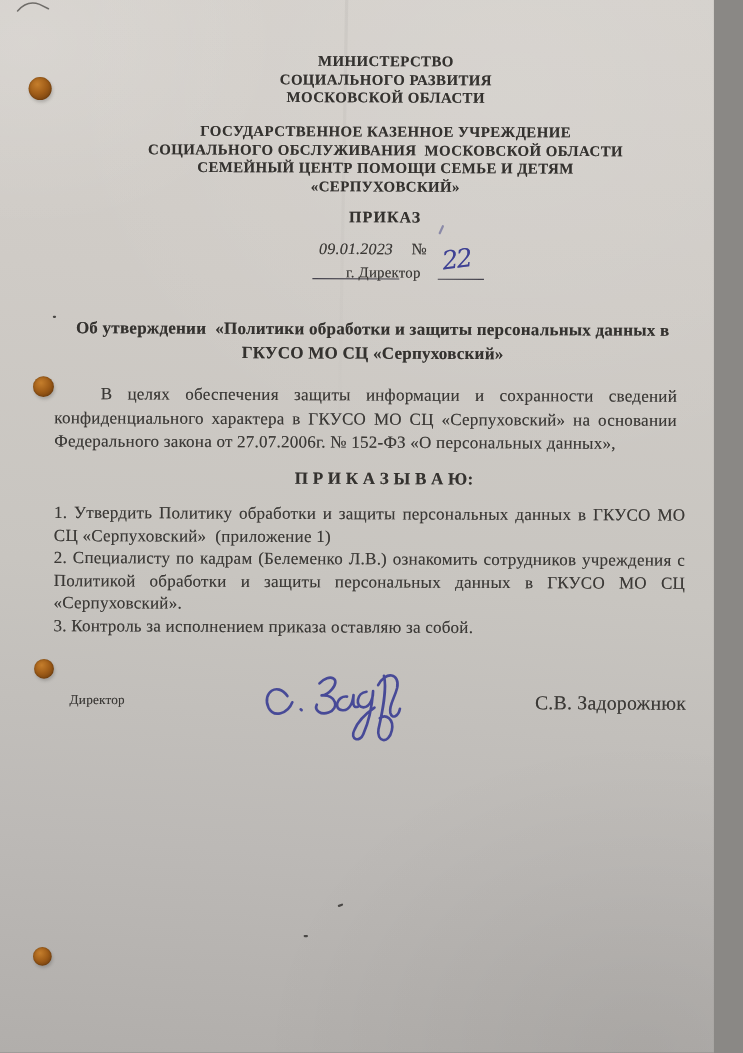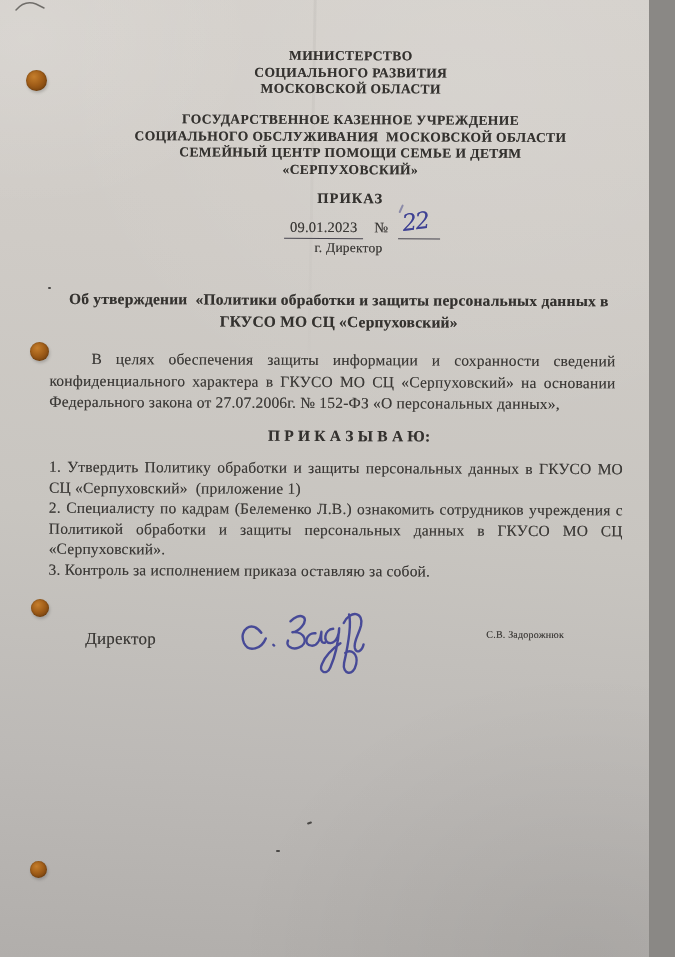--- a/index.html
+++ b/index.html
@@ -27,41 +27,41 @@
   .txt{position:absolute;letter-spacing:0.2px;text-shadow:0 0 0.5px rgba(59,57,54,0.55);}
   .center{text-align:center;}
   .bold{font-weight:bold;color:#34322f;}
   .pre{white-space:pre-wrap;}
 
   .ministry{top:48px;left:25px;width:648px;font-size:13.5px;line-height:16.5px;letter-spacing:0.4px;}
   .institution{top:112px;left:25px;width:648px;font-size:13.5px;line-height:16.5px;letter-spacing:0.4px;}
   .doc-type{top:190px;left:25px;width:648px;font-size:14.5px;letter-spacing:1px;}
 
   .date-row{top:219px;left:283px;font-size:14.5px;white-space:nowrap;}
-  .date-ul{display:inline-block;border-bottom:1.3px solid #47454f;padding:0 6px 2px 6px;}
+  .date-ul{display:inline-block;border-bottom:1.3px solid #47454f;padding:0 6px 17px 6px;font-style:italic;}
   .num-sign{display:inline-block;margin-left:7px;}
   .num-ul{display:inline-block;position:relative;border-bottom:1.3px solid #47454f;width:42px;height:17px;margin-left:6px;vertical-align:bottom;}
   .handwritten-num{
     position:absolute;left:4px;top:-13px;
     font-family:"DejaVu Serif",serif;font-style:italic;
     font-size:23px;color:#3e4194;transform:rotate(-7deg);
     letter-spacing:-1.5px;text-shadow:0 0 0.6px rgba(62,65,148,0.5);
   }
   .pen-tick{position:absolute;left:399px;top:204px;width:2px;height:9px;background:rgba(80,82,140,0.55);transform:rotate(24deg);border-radius:1px;}
   .city{top:240px;left:300px;width:95px;font-size:13.5px;}
 
   .title-block{top:289px;left:48px;width:580px;font-size:15.5px;line-height:22px;}
   .preamble{top:349px;left:49px;width:566px;font-size:15.5px;line-height:21.5px;
     text-align:justify;text-indent:42px;margin:0;}
   .resolution{top:427px;left:25px;width:648px;font-size:15.5px;}
   .items{top:458px;left:49px;width:574px;font-size:15.5px;line-height:20.5px;}
   .items p{margin:0;text-align:justify;}
 
-  .sig-position{top:630px;left:86px;font-size:17px;}
-  .sig-name{top:628px;left:487px;font-size:10px;}
+  .sig-position{top:630px;left:64px;font-size:12px;}
+  .sig-name{top:628px;left:487px;font-size:18px;}
   .signature-svg{position:absolute;left:233px;top:589px;transform:rotate(-5deg);}
 
   .brad{position:absolute;border-radius:50%;
     background:radial-gradient(circle at 38% 32%, #c57e2c 0%, #a05d18 45%, #7c4510 78%, #63350c 100%);
     box-shadow:1px 2px 3px rgba(0,0,0,0.18), inset 0 0 2px rgba(0,0,0,0.35);}
   .brad-1{left:26px;top:70px;width:21px;height:21px;}
   .brad-2{left:30px;top:342px;width:19px;height:19px;}
   .brad-3{left:31px;top:599px;width:18px;height:18px;}
   .brad-4{left:30px;top:861px;width:17px;height:17px;}
 

